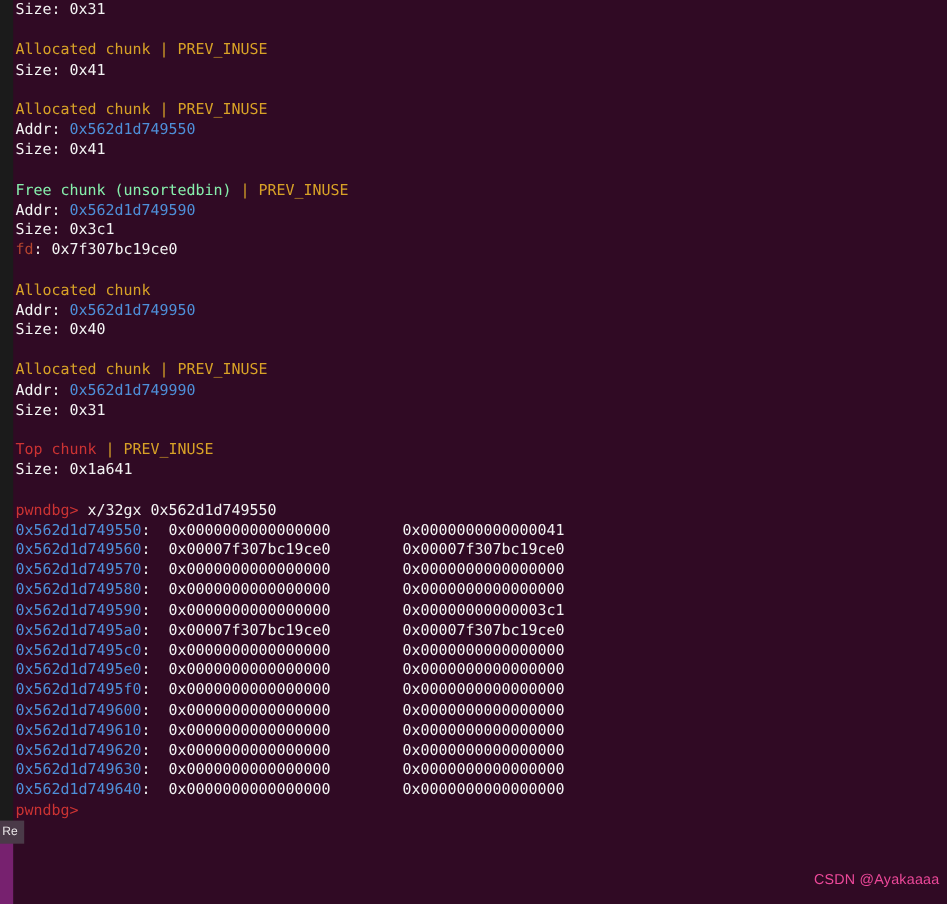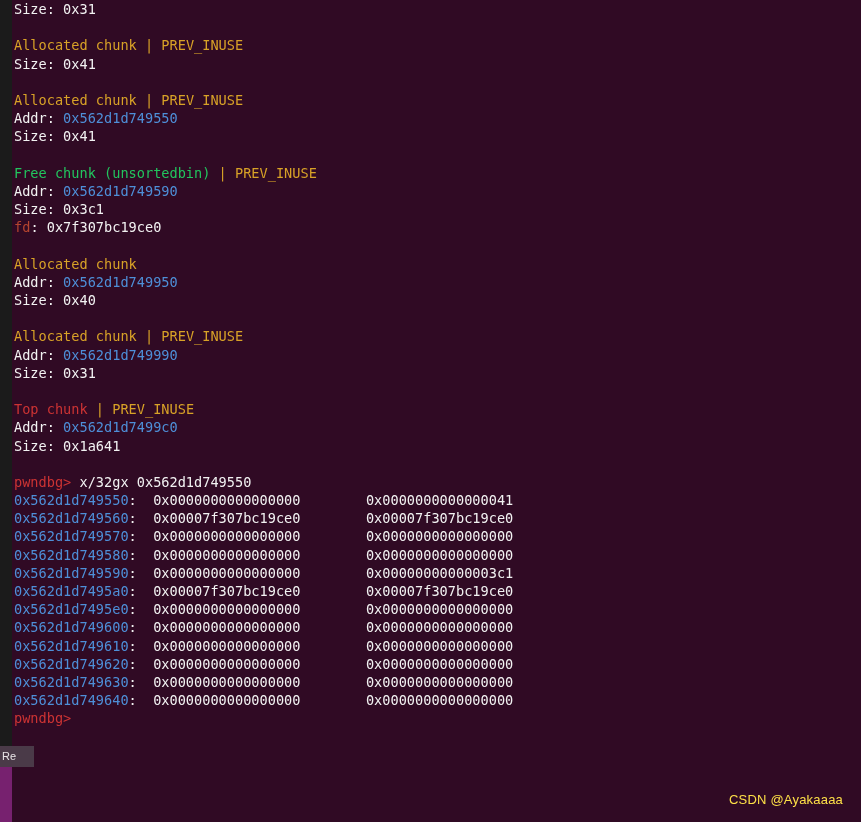--- a/index.html
+++ b/index.html
@@ -39,21 +39,21 @@
     top: 746px;
     height: 21px;
     background: #4a3a48;
     color: #e8e4e6;
     font-family: "Liberation Sans", sans-serif;
     font-size: 11px;
     line-height: 21px;
     padding: 0 3px 0 2px;
     white-space: nowrap;
     overflow: hidden;
-    width: 34px;
+    width: 22px;
     z-index: 8;
     box-sizing: border-box;
   }
 
   
   #term {
     position: absolute;
     left: 0; top: 0;
     width: 861px;
     height: 790px;
@@ -68,32 +68,32 @@
     height: 18.2px;
     white-space: pre;
     padding-left: 14px;
     overflow: hidden;
   }
   .blank { height: 18.2px; }
 
   
   .c-white   { color: #f2f2f2; }
   .c-yellow  { color: #d8a227; text-align: center; }   
-  .c-green   { color: #22c55e; }   
+  .c-green   { color: #86efac; }   
   .c-red     { color: #cc3333; }   
   .c-blue    { color: #4e8fd8; }   
   .c-darkred { color: #b5452f; }   
   .c-bar     { color: #d8a227; }
 
   
   #watermark {
     position: absolute;
-    right: 18px;
+    right: 7px;
     bottom: 15px;
-    color: #fde047;
+    color: #ec4899;
     font-family: "Liberation Sans", sans-serif;
     font-size: 13px;
     letter-spacing: 0.2px;
     z-index: 9;
     white-space: nowrap;
   }
 </style>
 </head>
 <body>
 
@@ -118,31 +118,32 @@
     <div class="line blank"> </div>
     <div class="line"><span class="c-yellow">Allocated chunk</span></div>
     <div class="line"><span class="c-white">Addr: </span><span class="c-blue">0x562d1d749950</span></div>
     <div class="line"><span class="c-white">Size: </span><span class="c-white">0x40</span></div>
     <div class="line blank"> </div>
     <div class="line"><span class="c-yellow">Allocated chunk</span><span class="c-bar"> | </span><span class="c-yellow">PREV_INUSE</span></div>
     <div class="line"><span class="c-white">Addr: </span><span class="c-blue">0x562d1d749990</span></div>
     <div class="line"><span class="c-white">Size: </span><span class="c-white">0x31</span></div>
     <div class="line blank"> </div>
     <div class="line"><span class="c-red">Top chunk</span><span class="c-bar"> | </span><span class="c-yellow">PREV_INUSE</span></div>
-    <div class="line"><span class="c-white">Addr: </span><span class="c-blue">0x562d1d7499c0</span></div>
     <div class="line"><span class="c-white">Size: </span><span class="c-white">0x1a641</span></div>
     <div class="line blank"> </div>
     <div class="line"><span class="c-red">pwndbg&gt;</span><span class="c-white"> x/32gx 0x562d1d749550</span></div>
     <div class="line"><span class="c-blue">0x562d1d749550</span><span class="c-white">:&nbsp;</span><span class="c-white">&nbsp;0x0000000000000000</span><span class="c-white">&nbsp;&nbsp;&nbsp;&nbsp;&nbsp;&nbsp;&nbsp;&nbsp;</span><span class="c-white">0x0000000000000041</span></div>
     <div class="line"><span class="c-blue">0x562d1d749560</span><span class="c-white">:&nbsp;</span><span class="c-white">&nbsp;0x00007f307bc19ce0</span><span class="c-white">&nbsp;&nbsp;&nbsp;&nbsp;&nbsp;&nbsp;&nbsp;&nbsp;</span><span class="c-white">0x00007f307bc19ce0</span></div>
     <div class="line"><span class="c-blue">0x562d1d749570</span><span class="c-white">:&nbsp;</span><span class="c-white">&nbsp;0x0000000000000000</span><span class="c-white">&nbsp;&nbsp;&nbsp;&nbsp;&nbsp;&nbsp;&nbsp;&nbsp;</span><span class="c-white">0x0000000000000000</span></div>
     <div class="line"><span class="c-blue">0x562d1d749580</span><span class="c-white">:&nbsp;</span><span class="c-white">&nbsp;0x0000000000000000</span><span class="c-white">&nbsp;&nbsp;&nbsp;&nbsp;&nbsp;&nbsp;&nbsp;&nbsp;</span><span class="c-white">0x0000000000000000</span></div>
     <div class="line"><span class="c-blue">0x562d1d749590</span><span class="c-white">:&nbsp;</span><span class="c-white">&nbsp;0x0000000000000000</span><span class="c-white">&nbsp;&nbsp;&nbsp;&nbsp;&nbsp;&nbsp;&nbsp;&nbsp;</span><span class="c-white">0x00000000000003c1</span></div>
     <div class="line"><span class="c-blue">0x562d1d7495a0</span><span class="c-white">:&nbsp;</span><span class="c-white">&nbsp;0x00007f307bc19ce0</span><span class="c-white">&nbsp;&nbsp;&nbsp;&nbsp;&nbsp;&nbsp;&nbsp;&nbsp;</span><span class="c-white">0x00007f307bc19ce0</span></div>
+    <div class="line"><span class="c-blue">0x562d1d7495c0</span><span class="c-white">:&nbsp;</span><span class="c-white">&nbsp;0x0000000000000000</span><span class="c-white">&nbsp;&nbsp;&nbsp;&nbsp;&nbsp;&nbsp;&nbsp;&nbsp;</span><span class="c-white">0x0000000000000000</span></div>
     <div class="line"><span class="c-blue">0x562d1d7495e0</span><span class="c-white">:&nbsp;</span><span class="c-white">&nbsp;0x0000000000000000</span><span class="c-white">&nbsp;&nbsp;&nbsp;&nbsp;&nbsp;&nbsp;&nbsp;&nbsp;</span><span class="c-white">0x0000000000000000</span></div>
+    <div class="line"><span class="c-blue">0x562d1d7495f0</span><span class="c-white">:&nbsp;</span><span class="c-white">&nbsp;0x0000000000000000</span><span class="c-white">&nbsp;&nbsp;&nbsp;&nbsp;&nbsp;&nbsp;&nbsp;&nbsp;</span><span class="c-white">0x0000000000000000</span></div>
     <div class="line"><span class="c-blue">0x562d1d749600</span><span class="c-white">:&nbsp;</span><span class="c-white">&nbsp;0x0000000000000000</span><span class="c-white">&nbsp;&nbsp;&nbsp;&nbsp;&nbsp;&nbsp;&nbsp;&nbsp;</span><span class="c-white">0x0000000000000000</span></div>
     <div class="line"><span class="c-blue">0x562d1d749610</span><span class="c-white">:&nbsp;</span><span class="c-white">&nbsp;0x0000000000000000</span><span class="c-white">&nbsp;&nbsp;&nbsp;&nbsp;&nbsp;&nbsp;&nbsp;&nbsp;</span><span class="c-white">0x0000000000000000</span></div>
     <div class="line"><span class="c-blue">0x562d1d749620</span><span class="c-white">:&nbsp;</span><span class="c-white">&nbsp;0x0000000000000000</span><span class="c-white">&nbsp;&nbsp;&nbsp;&nbsp;&nbsp;&nbsp;&nbsp;&nbsp;</span><span class="c-white">0x0000000000000000</span></div>
     <div class="line"><span class="c-blue">0x562d1d749630</span><span class="c-white">:&nbsp;</span><span class="c-white">&nbsp;0x0000000000000000</span><span class="c-white">&nbsp;&nbsp;&nbsp;&nbsp;&nbsp;&nbsp;&nbsp;&nbsp;</span><span class="c-white">0x0000000000000000</span></div>
     <div class="line"><span class="c-blue">0x562d1d749640</span><span class="c-white">:&nbsp;</span><span class="c-white">&nbsp;0x0000000000000000</span><span class="c-white">&nbsp;&nbsp;&nbsp;&nbsp;&nbsp;&nbsp;&nbsp;&nbsp;</span><span class="c-white">0x0000000000000000</span></div>
     <div class="line"><span class="c-red">pwndbg&gt;</span></div>
   </div>
 
 <div id="watermark">CSDN @Ayakaaaa</div>
 

